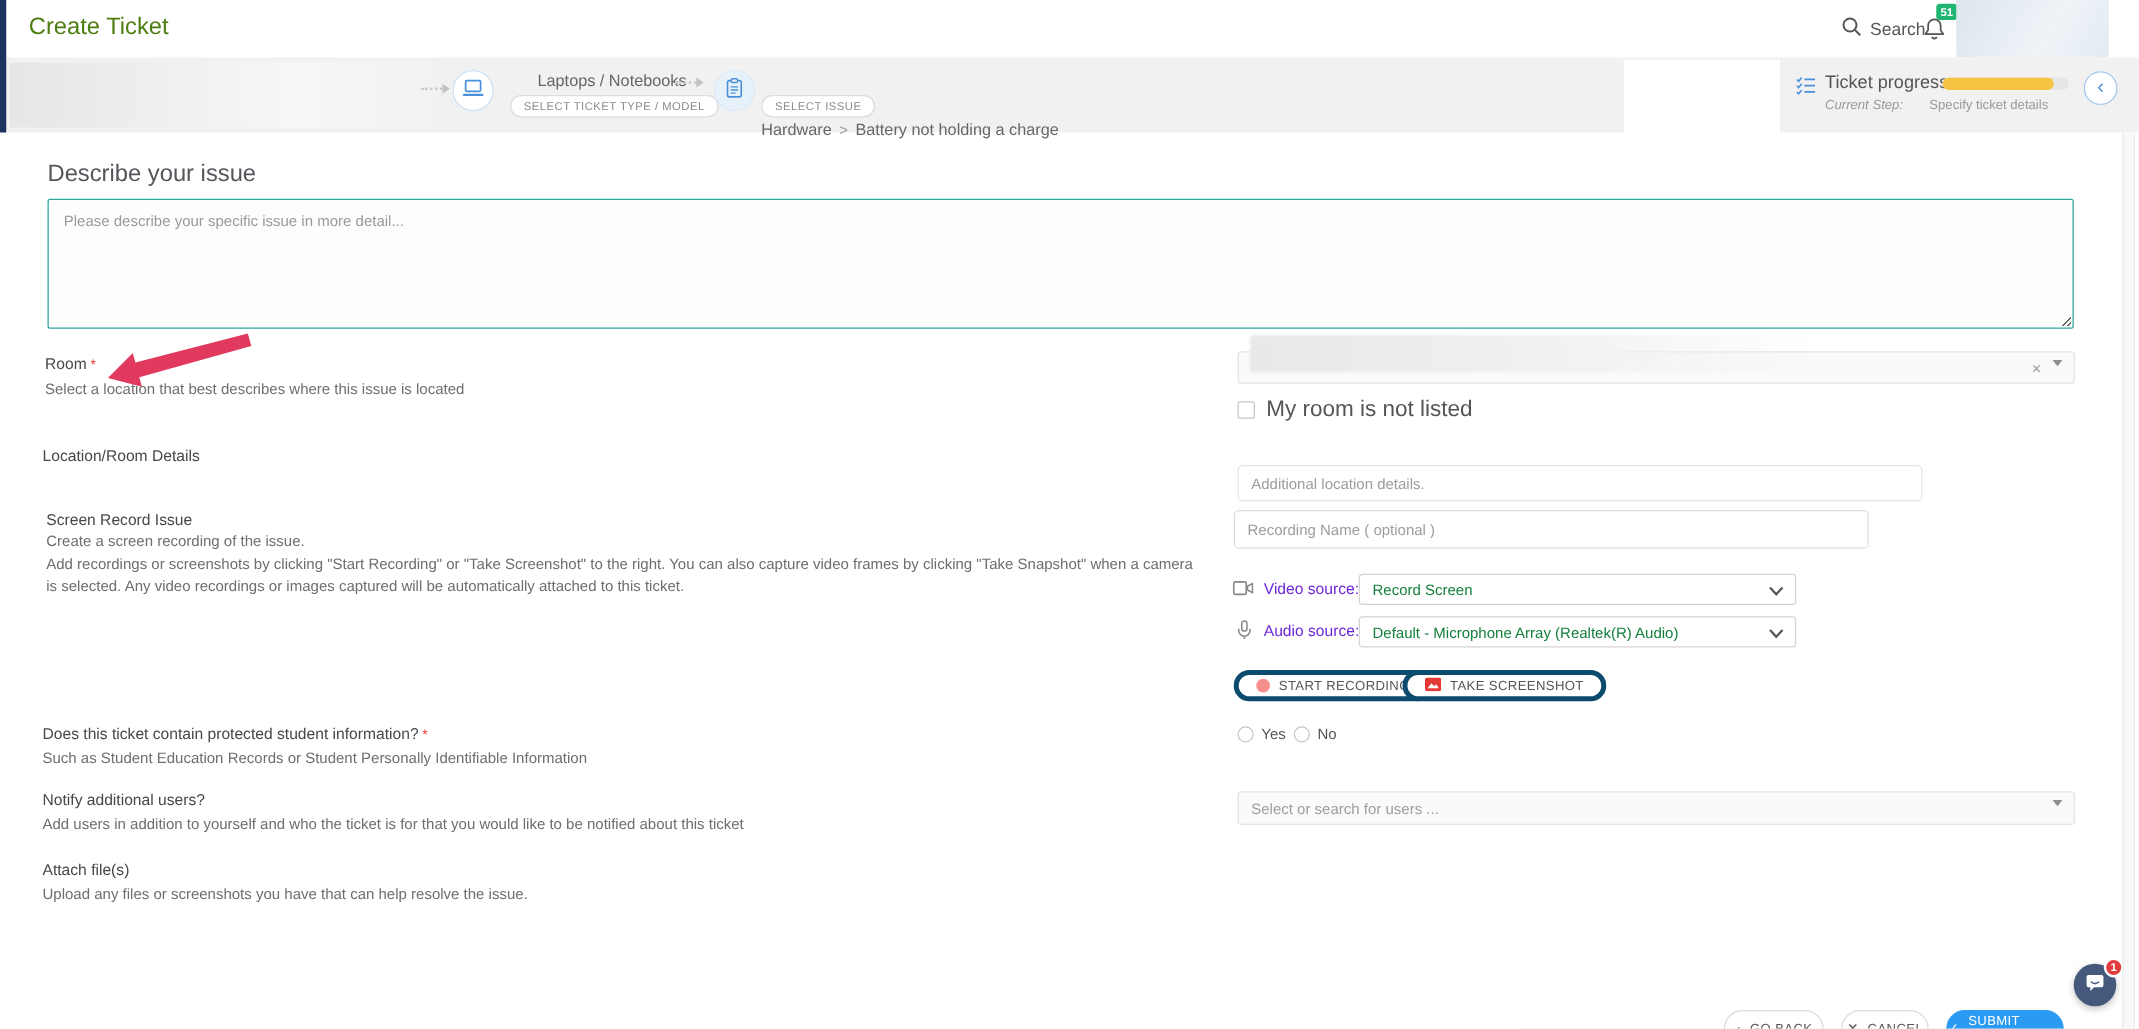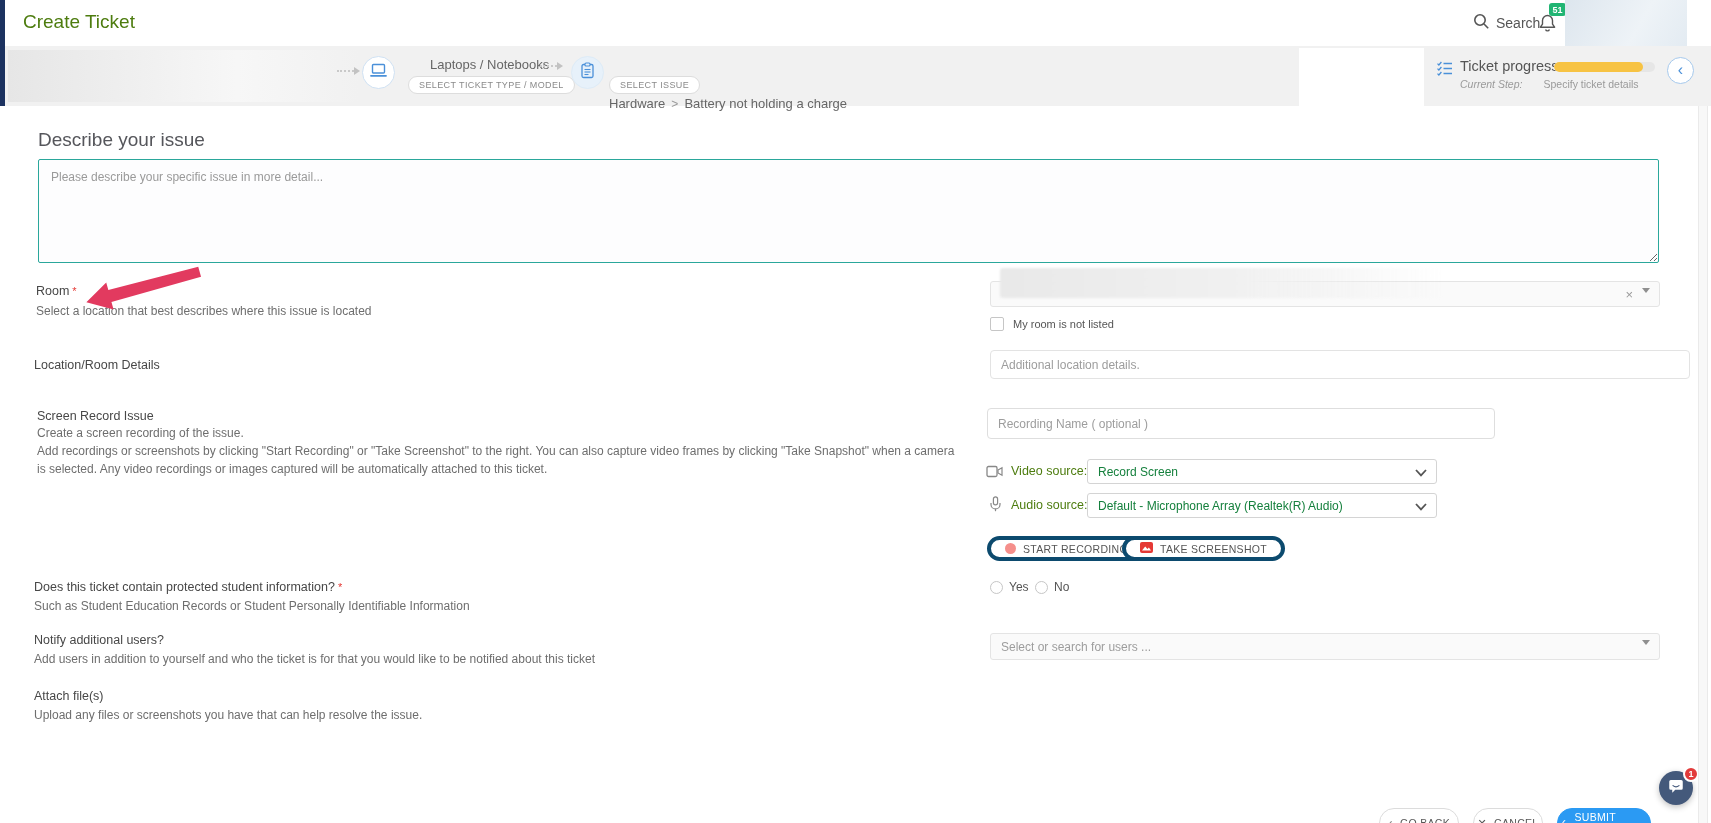--- a/index.html
+++ b/index.html
@@ -75,31 +75,31 @@
   
   .select-lite { position:absolute; background:#fafafa; border:1px solid #e4e4e4; border-radius:3px; display:flex; align-items:center; cursor:pointer; }
   #room-select { left:990px; top:281px; width:670px; height:26px; }
   #room-redact { position:absolute; left:1000px; top:268px; width:445px; height:30px; background:linear-gradient(90deg,#e9e9e9,#f1f1f1 55%,rgba(250,250,250,0)); filter:blur(1px); border-radius:3px; }
   #room-clear { position:absolute; right:26px; color:#9a9a9a; font-size:13px; line-height:1; cursor:pointer; }
   #room-caret { position:absolute; right:9px; top:11px; }
   .caret-tri { width:0; height:0; border-top:5px solid #8f8f8f; border-left:4px solid transparent; border-right:4px solid transparent; }
 
   #room-checkbox-row { position:absolute; left:990px; top:317px; display:flex; align-items:center; gap:9px; cursor:pointer; }
   .checkbox { width:14px; height:14px; background:#fff; border:1px solid #c6c6c6; border-radius:2px; }
-  #room-checkbox-row .lbl { font-size:11px; color:#555; }
+  #room-checkbox-row .lbl { font-size:18px; color:#555; }
 
   .text-input { position:absolute; border:1px solid #e3e3e3; border-radius:4px; background:#fff; padding:0 10px; font-family:"Liberation Sans",sans-serif; font-size:12px; color:#333; outline:none; }
   .text-input::placeholder { color:#9d9d9d; }
-  #loc-input { left:990px; top:350px; width:700px; height:29px; }
+  #loc-input { left:990px; top:372px; width:548px; height:29px; }
   #rec-input { left:987px; top:408px; width:508px; height:31px; border-color:#dedede; }
 
   .src-row-icon { position:absolute; }
   #video-icon { left:986px; top:464px; }
   #audio-icon { left:989px; top:496px; }
-  .src-label { position:absolute; font-size:12.5px; color:#4d7c0f; }
+  .src-label { position:absolute; font-size:12.5px; color:#6d28d9; }
   #video-label { left:1011px; top:464px; }
   #audio-label { left:1011px; top:498px; }
   .src-select { position:absolute; width:350px; height:25px; background:#fff; border:1px solid #d4d4d4; border-radius:3px; display:flex; align-items:center; padding:0 28px 0 10px; font-size:12px; color:#15803d; cursor:pointer; }
   #video-select { left:1087px; top:459px; }
   #audio-select { left:1087px; top:493px; }
   .src-select svg { position:absolute; right:9px; top:9px; }
   .src-value { white-space:nowrap; overflow:hidden; text-overflow:ellipsis; }
 
   .pill-btn { position:absolute; height:25px; border:4px solid #0c4a6e; border-radius:13px; background:#fff; display:flex; align-items:center; gap:7px; padding:0 14px; font-size:10.5px; letter-spacing:.3px; color:#555; cursor:pointer; white-space:nowrap; }
   #start-rec-btn { left:987px; top:536px; }

